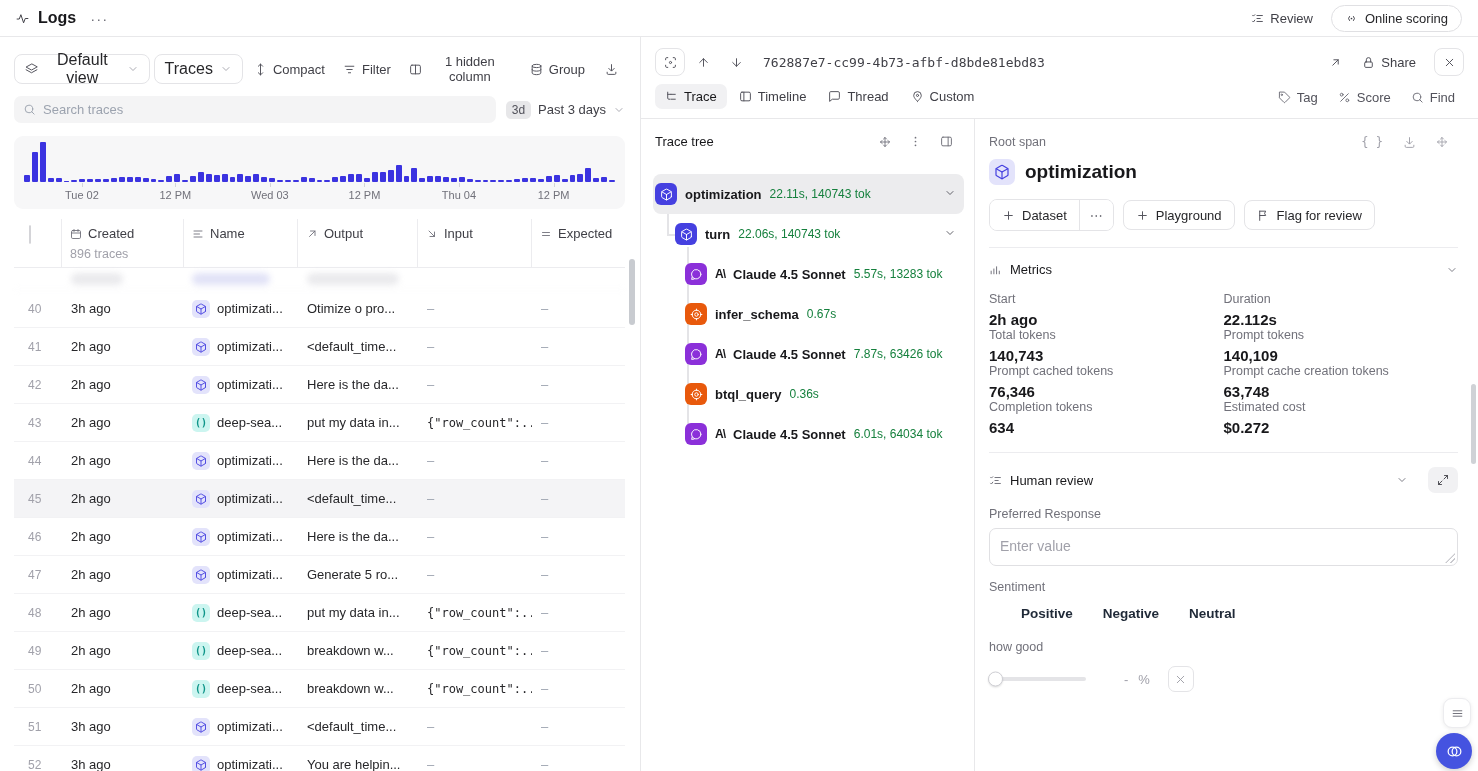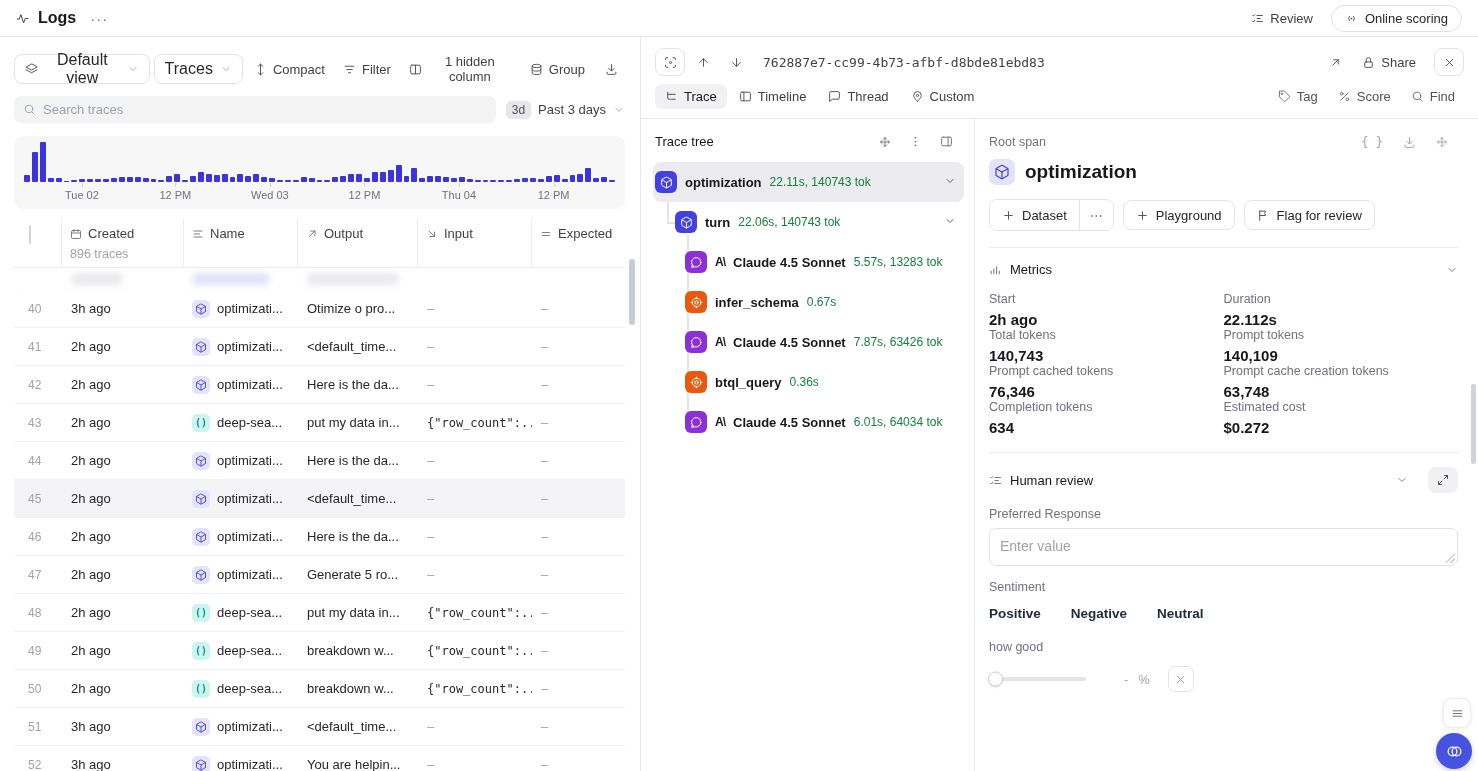--- a/index.html
+++ b/index.html
@@ -97,30 +97,30 @@
   
   .right { flex:1; position:relative; min-width:0; display:flex; flex-direction:column; }
   .rp-head { display:flex; align-items:center; padding:11px 14px 4px 14px; gap:4px; }
   .sq-btn { width:30px; height:28px; border:1px solid #e4e4e7; border-radius:8px;
     background:#fff; display:flex; align-items:center; justify-content:center;
     color:#52525b; cursor:pointer; }
   .nav-ar { color:#52525b; padding:4px 8px; cursor:pointer; }
   .trace-id { font-size:13px; color:#3f3f46; margin-left:8px; }
   .rp-head .spacer, .rp-tabs .spacer { flex:1; }
   .rp-head .ghost-btn { color:#3f3f46; }
-  .rp-tabs { display:flex; align-items:center; padding:4px 14px 9px 14px;
+  .rp-tabs { display:flex; align-items:flex-end; padding:4px 14px 9px 14px;
     border-bottom:1px solid #e8e8ea; gap:2px; }
   .tab { display:flex; align-items:center; gap:6px; font-size:13px; font-weight:500;
     color:#3f3f46; padding:5px 10px; border-radius:7px; cursor:pointer; }
   .tab.active { background:#f1f1f3; color:#18181b; }
   .rp-tabs .ghost-btn { color:#52525b; font-weight:400; padding:4px 9px; }
 
   .rp-body { flex:1; display:flex; min-height:0; }
   .tree-pane { width:334px; flex:none; border-right:1px solid #e8e8ea; padding:14px 10px 0 12px; }
-  .tree-head { display:flex; align-items:center; padding:0 2px 12px 2px; }
+  .tree-head { display:flex; align-items:center; padding:0 2px 24px 2px; }
   .tree-head .tt { font-size:13px; font-weight:500; color:#18181b; flex:1; }
   .tree-head .hic { color:#71717a; padding:2px 9px; cursor:pointer; display:flex; }
   .tree-rows { position:relative; }
   .tnode { height:40px; display:flex; align-items:center; gap:8px; border-radius:8px;
     padding-right:8px; cursor:pointer; position:relative; }
   .tnode.sel { background:#ececee; }
   .tnode .sic { width:22px; height:22px; border-radius:6px; display:flex; align-items:center;
     justify-content:center; color:#fff; flex:none; }
   .sic.wf { background:#4540e0; }
   .sic.llm { background:#8b30d9; }
@@ -164,21 +164,21 @@
 
   .hr-label { font-size:12.5px; color:#71717a; margin-top:14px; }
   .hr-textarea { margin-top:7px; position:relative; }
   .hr-textarea textarea { width:100%; height:38px; border:1px solid #e0e0e3; border-radius:7px;
     resize:none; font-family:inherit; font-size:14px; padding:9px 10px; color:#18181b;
     outline:none; display:block; }
   .hr-textarea textarea::placeholder { color:#a1a1aa; }
   .resize-h { position:absolute; right:3px; bottom:3px; width:10px; height:10px;
     background:repeating-linear-gradient(135deg,#c9c9ce 0 1px,transparent 1px 3.5px);
     clip-path:polygon(100% 0,100% 100%,0 100%); pointer-events:none; }
-  .sent-row { display:flex; align-items:center; gap:30px; margin-top:12px; }
+  .sent-row { display:flex; align-items:center; gap:30px; margin-top:12px;margin-left:32px; }
   .sent-opt { font-size:13.5px; font-weight:600; color:#1f2937; cursor:pointer; background:none;
     border:none; font-family:inherit; }
   .slider-row { display:flex; align-items:center; margin-top:12px; }
   .slider { position:relative; width:97px; height:4px; background:#e4e4e7; border-radius:2px;
     cursor:pointer; }
   .slider .knob { position:absolute; left:-1px; top:50%; transform:translateY(-50%);
     width:15px; height:15px; border-radius:50%; background:#fff; border:1px solid #cfcfd4;
     box-shadow:0 1px 2px rgba(0,0,0,.12); }
   .slider-val { margin-left:38px; color:#a1a1aa; font-size:13px; }
   .slider-unit { margin-left:10px; color:#a1a1aa; font-size:13px; }

